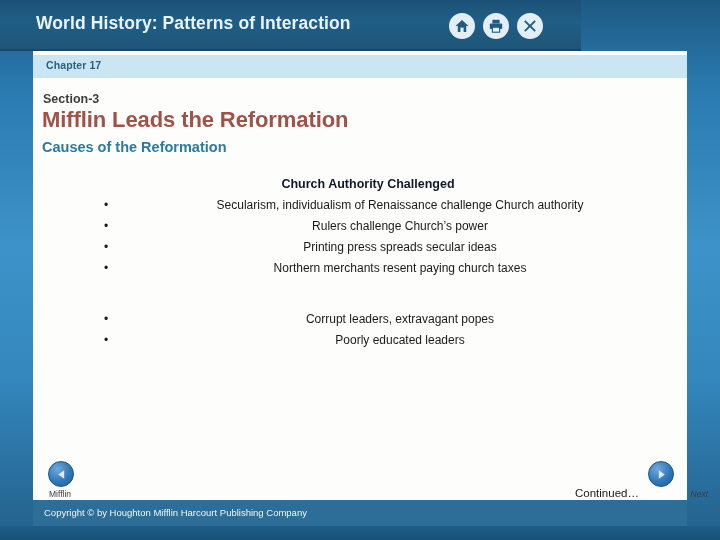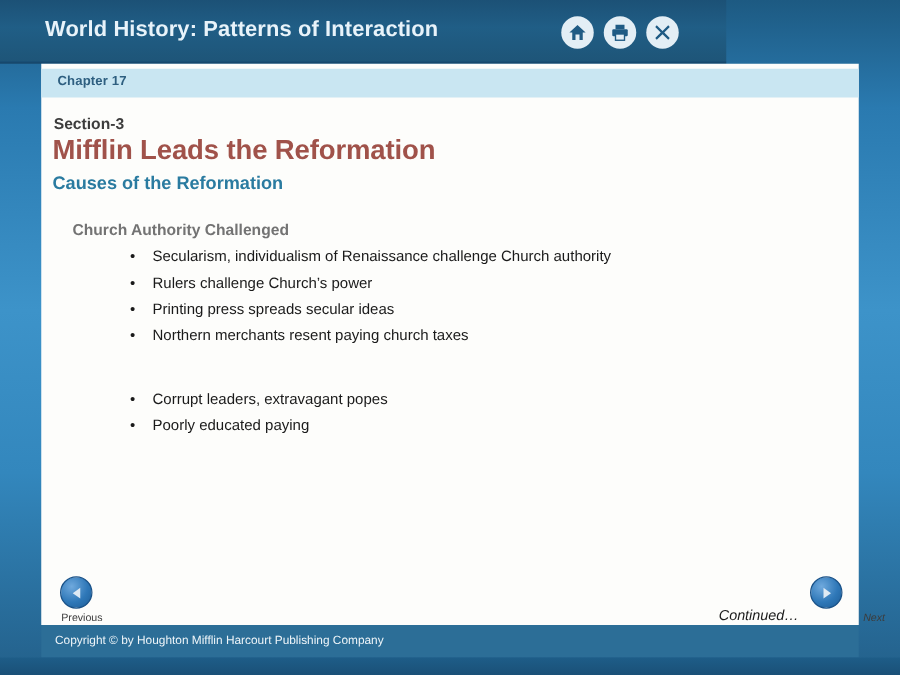--- a/index.html
+++ b/index.html
@@ -64,20 +64,21 @@
   .hdr-icon svg { display: block; }
 
   
   #panel {
     position: absolute;
     left: 33px;
     top: 51px;
     width: 654px;
     height: 449px;
     background: #fdfdfb;
+    text-align: center;
   }
 
   
   #chapter-band {
     position: absolute;
     left: 0; top: 4px;
     width: 654px;
     height: 23px;
     background: #c9e6f2;
   }
@@ -122,21 +123,21 @@
   #body-content {
     position: absolute;
     left: 25px;
     top: 126px;
     width: 620px;
   }
   .group { margin-bottom: 0; }
   .group-heading {
     font-size: 12.5px;
     font-weight: bold;
-    color: #737373;
+    color: #0f172a;
     margin: 0 0 4px 0;
   }
   .bullet-list {
     list-style: none;
     margin: 0;
     padding: 0;
   }
   .bullet-item {
     position: relative;
     padding-left: 64px;
@@ -187,21 +188,20 @@
     font-size: 8.5px;
     color: #3c3c3c;
     margin-top: 2px;
     margin-left: 1px;
   }
   #continued-text {
     position: absolute;
     left: 575px;
     top: 487px;
     font-size: 11.5px;
-    font-style: italic;
     color: #1a1a1a;
   }
 
   
   #footer-bar {
     position: absolute;
     left: 33px;
     top: 500px;
     width: 654px;
     height: 26px;
@@ -291,35 +291,35 @@
       <div class="spacer"></div>
 
       <div class="group">
         <ul class="bullet-list">
           <li class="bullet-item">
             <span class="dot">•</span>
             <span>Corrupt leaders, extravagant popes</span>
           </li>
           <li class="bullet-item">
             <span class="dot">•</span>
-            <span>Poorly educated paying</span>
+            <span>Poorly educated leaders</span>
           </li>
         </ul>
       </div>
 
     </div>
   </div>
 
   <div id="nav-prev">
     <div class="nav-circle">
       <svg width="13" height="13" viewBox="0 0 13 13">
         <path d="M9.2 2.2 L9.2 10.8 L3.2 6.5 Z" fill="#dfeaf4"></path>
       </svg>
     </div>
-    <div class="nav-label">Previous</div>
+    <div class="nav-label">Mifflin</div>
   </div>
 
   <div id="nav-next">
     <div class="nav-circle">
       <svg width="13" height="13" viewBox="0 0 13 13">
         <path d="M3.8 2.2 L3.8 10.8 L9.8 6.5 Z" fill="#dfeaf4"></path>
       </svg>
     </div>
     <div class="nav-label">Next</div>
   </div>

